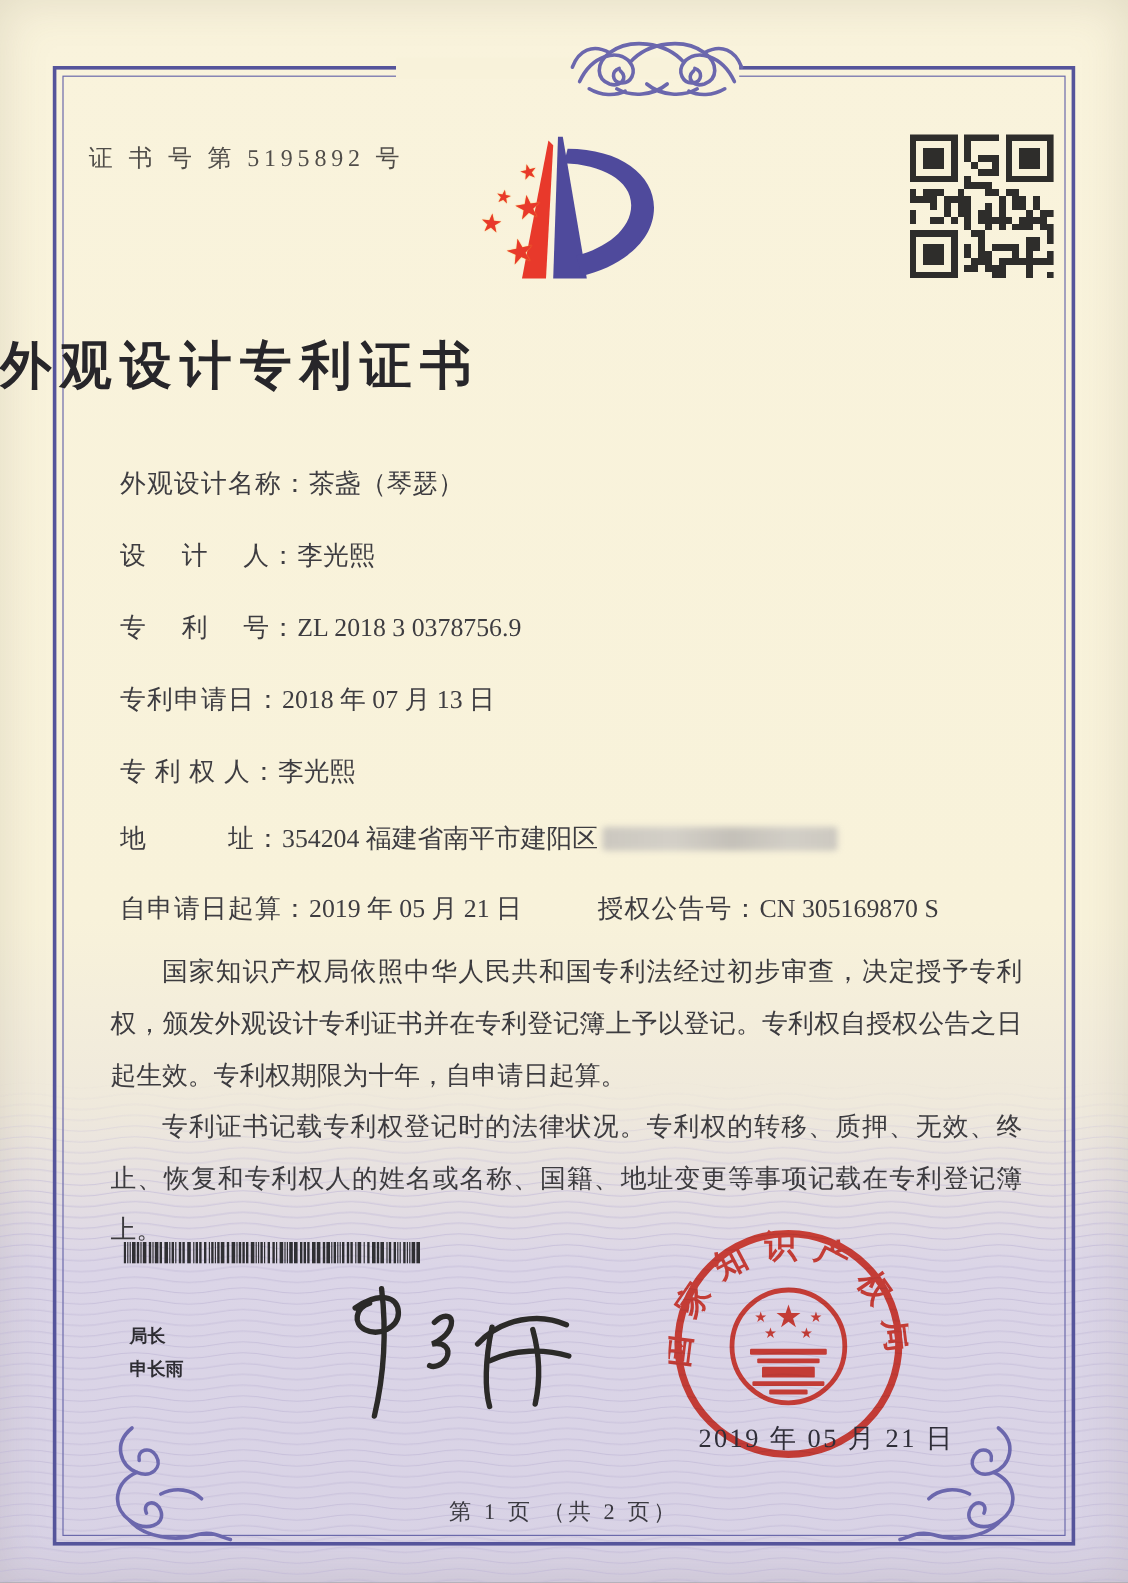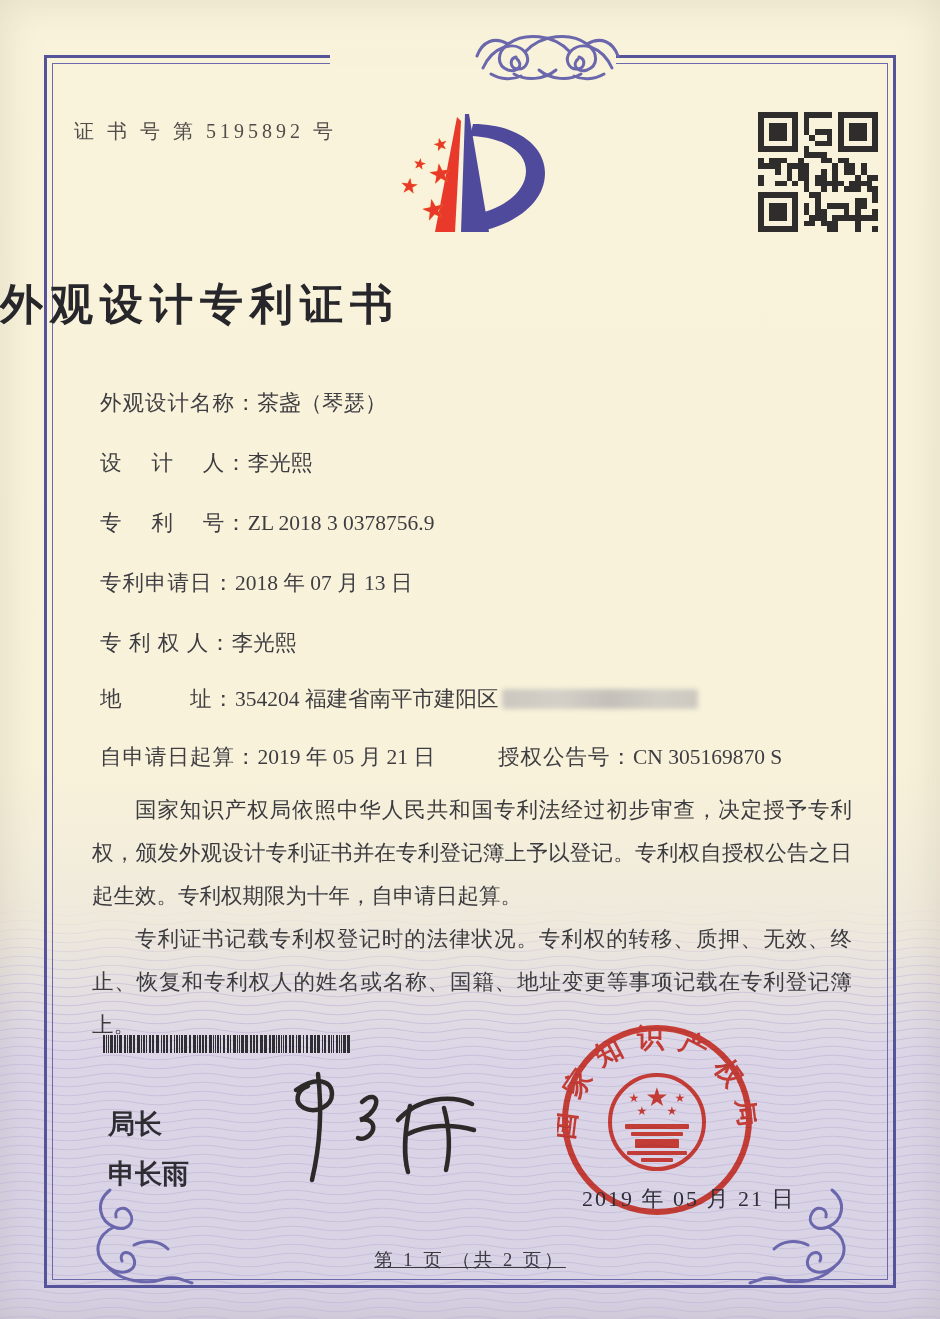--- a/index.html
+++ b/index.html
@@ -31,26 +31,26 @@
             background:linear-gradient(90deg,#bdbab7,#c8c5c2 30%,#b3b0ae 55%,#c6c3c0 80%,#bebbb8);
             filter:blur(2.5px);border-radius:3px;opacity:.75;}
   .col2{position:absolute;left:370px;top:0;white-space:nowrap;margin-left:28px;}
   
   .body-text{position:absolute;left:92px;top:789px;width:760px;font-size:21.5px;line-height:2.0;
              text-align:justify;color:#3c3b3f;}
   .body-text p{margin:0;text-indent:2em;}
   
   .barcode{position:absolute;left:103px;top:1035px;width:252px;height:18px;}
   .signer{position:absolute;left:108px;top:1100px;font-family:"Liberation Sans","DejaVu Sans",sans-serif;
-          font-weight:700;font-size:27px;color:#2e2d33;line-height:1.85;}
+          font-weight:700;font-size:15px;color:#2e2d33;line-height:1.85;}
   .signature{position:absolute;left:258px;top:1068px;width:230px;height:115px;}
   .seal{position:absolute;left:557px;top:1020px;width:200px;height:200px;mix-blend-mode:multiply;opacity:.93;}
   .seal-date{position:absolute;left:582px;top:1184px;font-size:22px;letter-spacing:2px;color:#2f2e38;}
   .footer{position:absolute;left:0;top:1247px;width:940px;text-align:center;font-size:18.5px;
-          letter-spacing:3px;color:#3a3940;text-decoration:underline;}
+          letter-spacing:3px;color:#3a3940;}
   .ornament{stroke:#6b67ad;fill:none;stroke-width:3;stroke-linecap:round;}
 </style>
 </head>
 <body>
 
 <div class="page">
 
   <svg id="guilloche" width="940" height="419" viewBox="0 0 940 419">
     <defs>
       <pattern id="wavepat" width="90" height="9" patternUnits="userSpaceOnUse">

